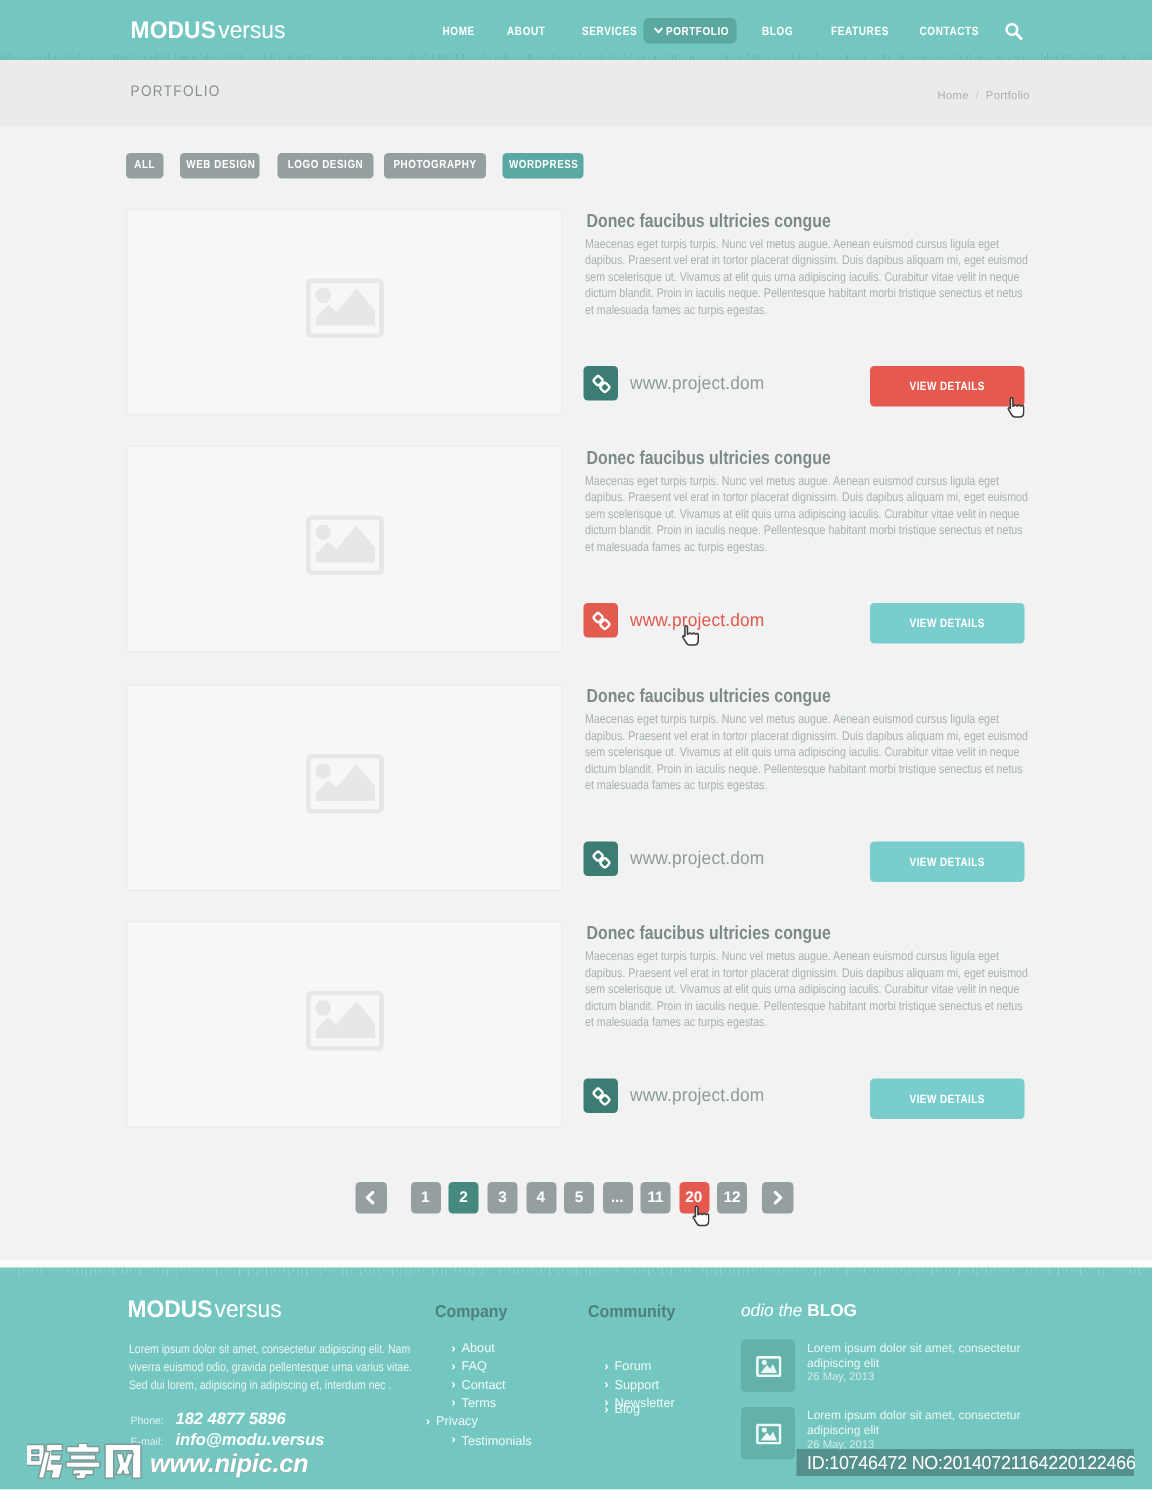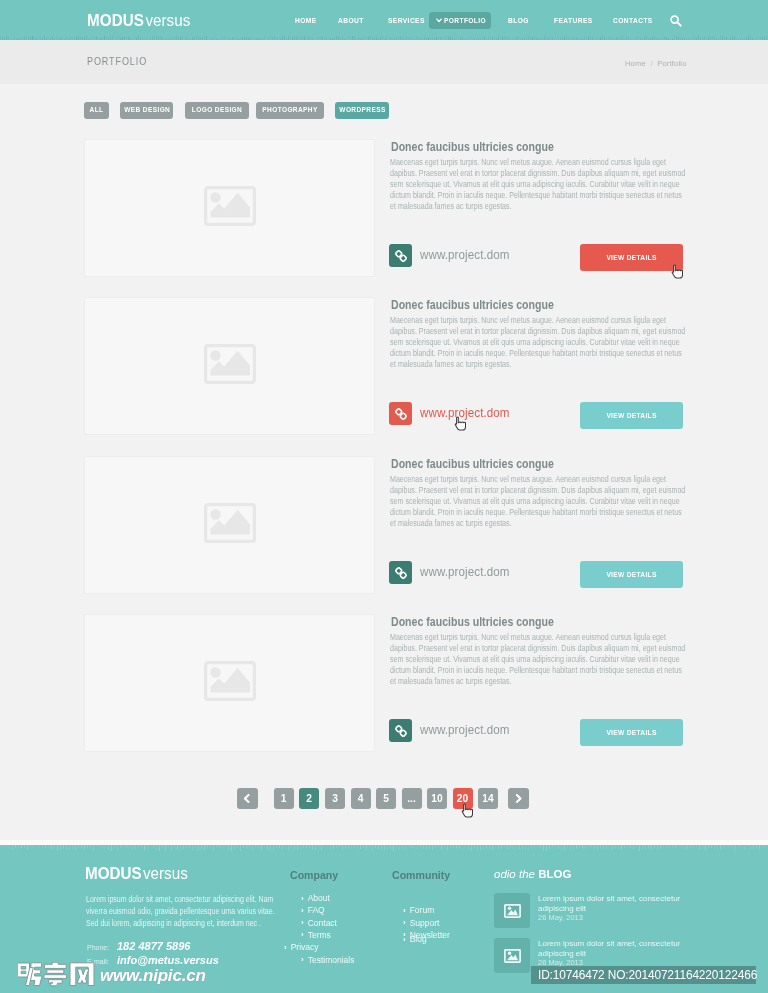--- a/index.html
+++ b/index.html
@@ -616,23 +616,23 @@
       <svg width="21" height="20.5" viewBox="0 0 20.5 20.5" style="display:block">
         <path d="M11.3 6.9 L7.6 10.4 L11.3 13.9" stroke="#ffffff" stroke-width="2.1" fill="none" stroke-linecap="round" stroke-linejoin="round"></path>
       </svg>
     </div>
     <div class="abs pg" style="left: 273.5px; width: 20px;">1</div>
     <div class="abs pg cur" style="left: 299px; width: 20px;">2</div>
     <div class="abs pg" style="left: 325px; width: 20px;">3</div>
     <div class="abs pg" style="left: 350.5px; width: 20px;">4</div>
     <div class="abs pg" style="left: 376px; width: 20px;">5</div>
     <div class="abs pg" style="left: 401.5px; width: 20px;">...</div>
-    <div class="abs pg" style="left: 427px; width: 20px;">10</div>
+    <div class="abs pg" style="left: 427px; width: 20px;">11</div>
     <div class="abs pg hov" style="left: 452.5px; width: 20px;">20</div>
-    <div class="abs pg" style="left: 478px; width: 20px;">14</div>
+    <div class="abs pg" style="left: 478px; width: 20px;">12</div>
     <div class="abs pg" style="left: 508px; width: 21px;">
       <svg width="21" height="20.5" viewBox="0 0 20.5 20.5" style="display:block">
         <path d="M8.6 6.9 L12.3 10.4 L8.6 13.9" stroke="#ffffff" stroke-width="2.1" fill="none" stroke-linecap="round" stroke-linejoin="round"></path>
       </svg>
     </div>
   </div>
 
 <div class="abs" id="footer-white"></div>
 <div class="abs" id="footer"></div>
 <div class="abs" id="footer-ticks">
@@ -893,21 +893,21 @@
       <rect x="759" y="0" width="1" height="4.735668713226914" fill="#ffffff" opacity="0.16"></rect>
       <rect x="762" y="0" width="1" height="1.5465951673686504" fill="#ffffff" opacity="0.18"></rect>
       <rect x="765" y="0" width="1" height="1.6203539884882048" fill="#ffffff" opacity="0.18"></rect>
     </svg>
   </div>
 <div class="abs" id="f-logo"><span class="b">MODUS</span><span class="l">versus</span></div>
 <div class="abs" id="f-about">Lorem ipsum dolor sit amet, consectetur adipiscing elit. Nam viverra euismod odio, gravida pellentesque urna varius vitae. Sed dui lorem, adipiscing in adipiscing et, interdum nec .</div>
 <div class="abs f-ct-lbl" style="top:944px;">Phone:</div>
 <div class="abs f-ct-val" style="top:940px;">182 4877 5896</div>
 <div class="abs f-ct-lbl" style="top:958px;">E-mail:</div>
-<div class="abs f-ct-val" style="top:954px;">info@metus.versus</div>
+<div class="abs f-ct-val" style="top:954px;">info@modu.versus</div>
 <div id="f-cols">
     <div class="abs f-head" style="left:290px">Company</div>
     <div class="abs f-li" style="left:301px;top:893px"><span class="cv">›</span>About</div>
     <div class="abs f-li" style="left:301px;top:905.3px"><span class="cv">›</span>FAQ</div>
     <div class="abs f-li" style="left:301px;top:917.6px"><span class="cv">›</span>Contact</div>
     <div class="abs f-li" style="left:301px;top:929.9px"><span class="cv">›</span>Terms</div>
     <div class="abs f-li" style="left:284px;top:942.2px"><span class="cv">›</span>Privacy</div>
     <div class="abs f-li" style="left:301px;top:954.5px"><span class="cv">›</span>Testimonials</div>
     <div class="abs f-head" style="left:392px">Community</div>
     <div class="abs f-li" style="left:403px;top:934px"><span class="cv">›</span>Blog</div>

